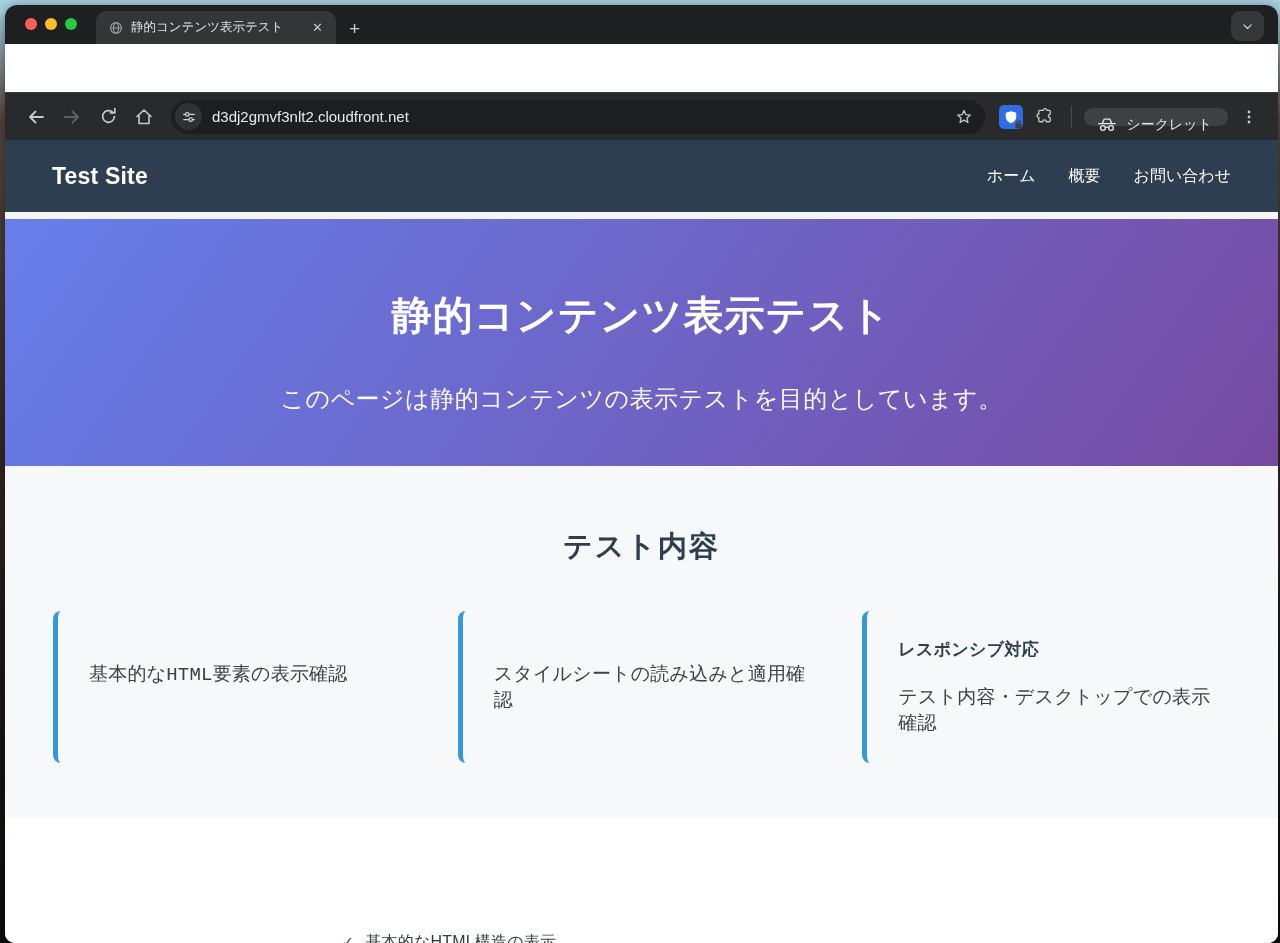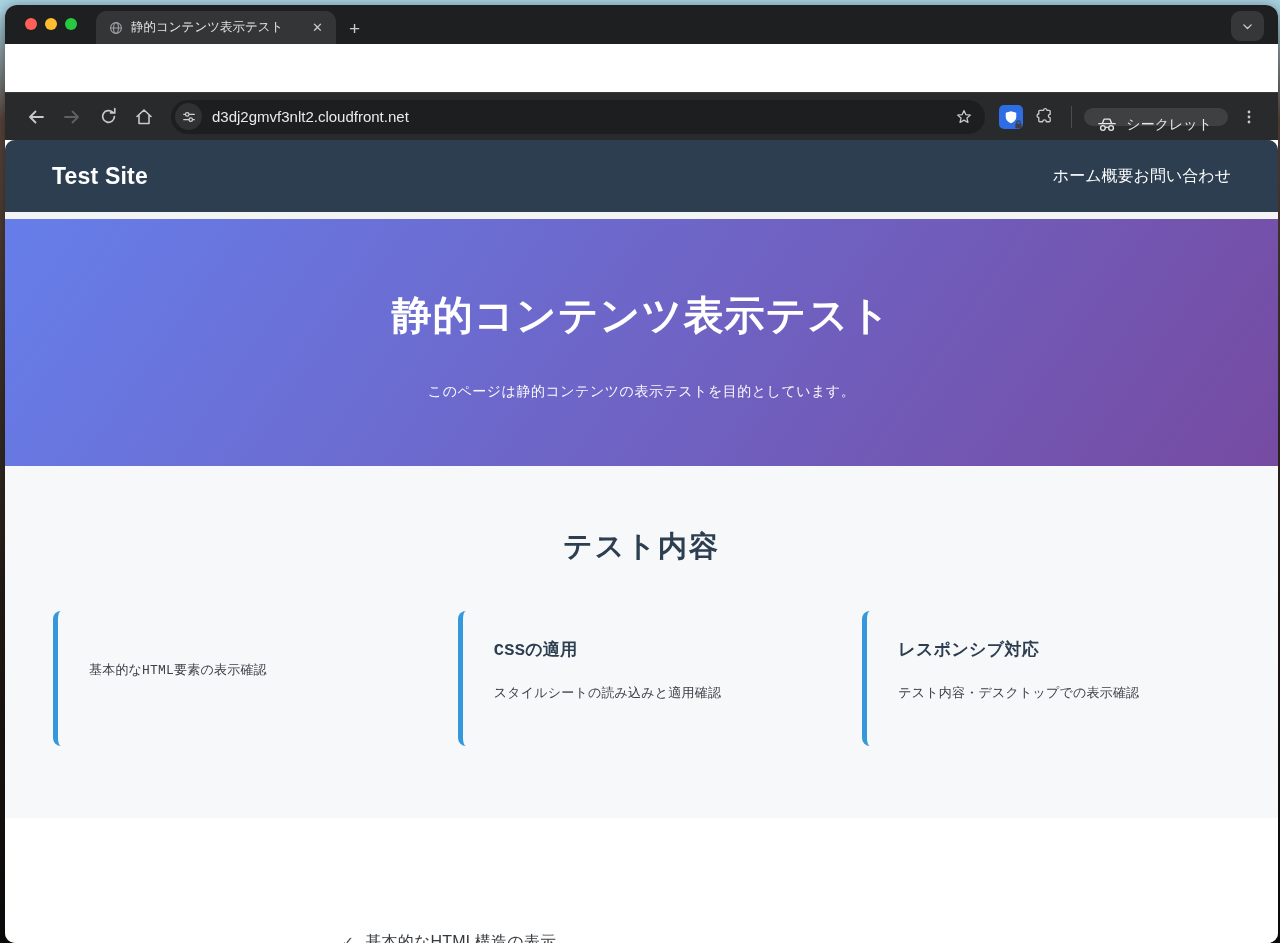--- a/index.html
+++ b/index.html
@@ -42,40 +42,40 @@
   .site-chip { width:27px; height:27px; border-radius:50%; background:#2f3132; display:flex; align-items:center; justify-content:center; flex-shrink:0; }
   .url { color:#e8eaea; font-size:15px; flex:1; white-space:nowrap; overflow:hidden; }
   .ext-blue { width:24px; height:24px; border-radius:5px; background:#2f6de4; display:flex; align-items:center; justify-content:center; position:relative; flex-shrink:0; }
   .tb-divider { width:1px; height:22px; background:#4a4c4d; margin:0 6px; flex-shrink:0; }
   .incog-chip {
     height:18px; background:#3e4042; border-radius:17px; display:flex; align-items:center;
     gap:9px; padding:16px 16px 0 13px; color:#e7e8e9; font-size:14px; flex-shrink:0;
   }
 
   
-  .page { flex:1; background:#a3a3a3; display:flex; flex-direction:column; overflow:hidden;border-radius:10px; }
+  .page { flex:1; background:#a3a3a3; display:flex; flex-direction:column; overflow:hidden; }
   .site-nav { height:72px; background:#2c3e50; display:flex; align-items:center; justify-content:space-between; padding:0 47px; flex-shrink:0; }
   .brand { color:#fff; font-size:23px; font-weight:bold; letter-spacing:.2px; }
-  .nav-links { display:flex; }
+  .nav-links { display:flex; gap:33px; }
   .nav-links a { color:#fefefe; font-size:16px; text-decoration:none; }
   .gap-strip { height:7px; background:#f2f4f6; flex-shrink:0; }
 
   .hero {
     height:247px; background:linear-gradient(125deg,#667eea 0%,#764ba2 100%);
     text-align:center; padding:69px 20px 0; flex-shrink:0;
   }
   .hero h1 { color:#fff; font-size:40px; font-weight:bold; letter-spacing:1px; }
-  .hero p { color:rgba(255,255,255,.96); font-size:14px; margin-top:40px; letter-spacing:.5px; }
+  .hero p { color:rgba(255,255,255,.96); font-size:24px; margin-top:40px; letter-spacing:.5px; }
 
   .sec-content { height:352px; background:#f7f8fa; padding-top:61px; flex-shrink:0;font-family:Liberation Mono, monospace; }
   .sec-h2 { text-align:center; color:#2c3e50; font-size:29px; font-weight:bold; letter-spacing:2px; }
   .cards { display:grid; grid-template-columns:repeat(3,1fr); gap:37px; padding:0 48px; margin-top:44px; }
   .card { border-left:5px solid #3498db; border-radius:8px; padding:27px 18px 27px 31px; min-height:135px; }
   .card h3 { color:#2c3e50; font-size:17px; font-weight:bold; letter-spacing:.3px; }
-  .card p { color:#3c4146; font-size:13px; margin-top:23px; letter-spacing:.2px; }
+  .card p { color:#3c4146; font-size:19px; margin-top:23px; letter-spacing:.2px; }
 
   .sec-items { flex:1; background:#ffffff; padding-top:59px; }
   .checklist { width:600px; margin:55px auto 0; list-style:none; }
   .checklist li { color:#35393d; font-size:16px; display:flex; gap:11px; align-items:baseline; letter-spacing:.2px; }
   .check-mark { font-size:15px; color:#44484c; }
 
   svg { display:block; }
 </style>
 </head>
 <body>
@@ -204,21 +204,20 @@
       <p>このページは静的コンテンツの表示テストを目的としています。</p>
     </div>
 
     <div class="sec-content">
       <h2 class="sec-h2">テスト内容</h2>
       <div class="cards">
         <div class="card">
           <p>基本的なHTML要素の表示確認</p>
         </div>
         <div class="card">
-          <h3>CSSの適用</h3>
           <p>スタイルシートの読み込みと適用確認</p>
         </div>
         <div class="card">
           <h3>レスポンシブ対応</h3>
           <p>テスト内容・デスクトップでの表示確認</p>
         </div>
       </div>
     </div>
 
     <div class="sec-items">

